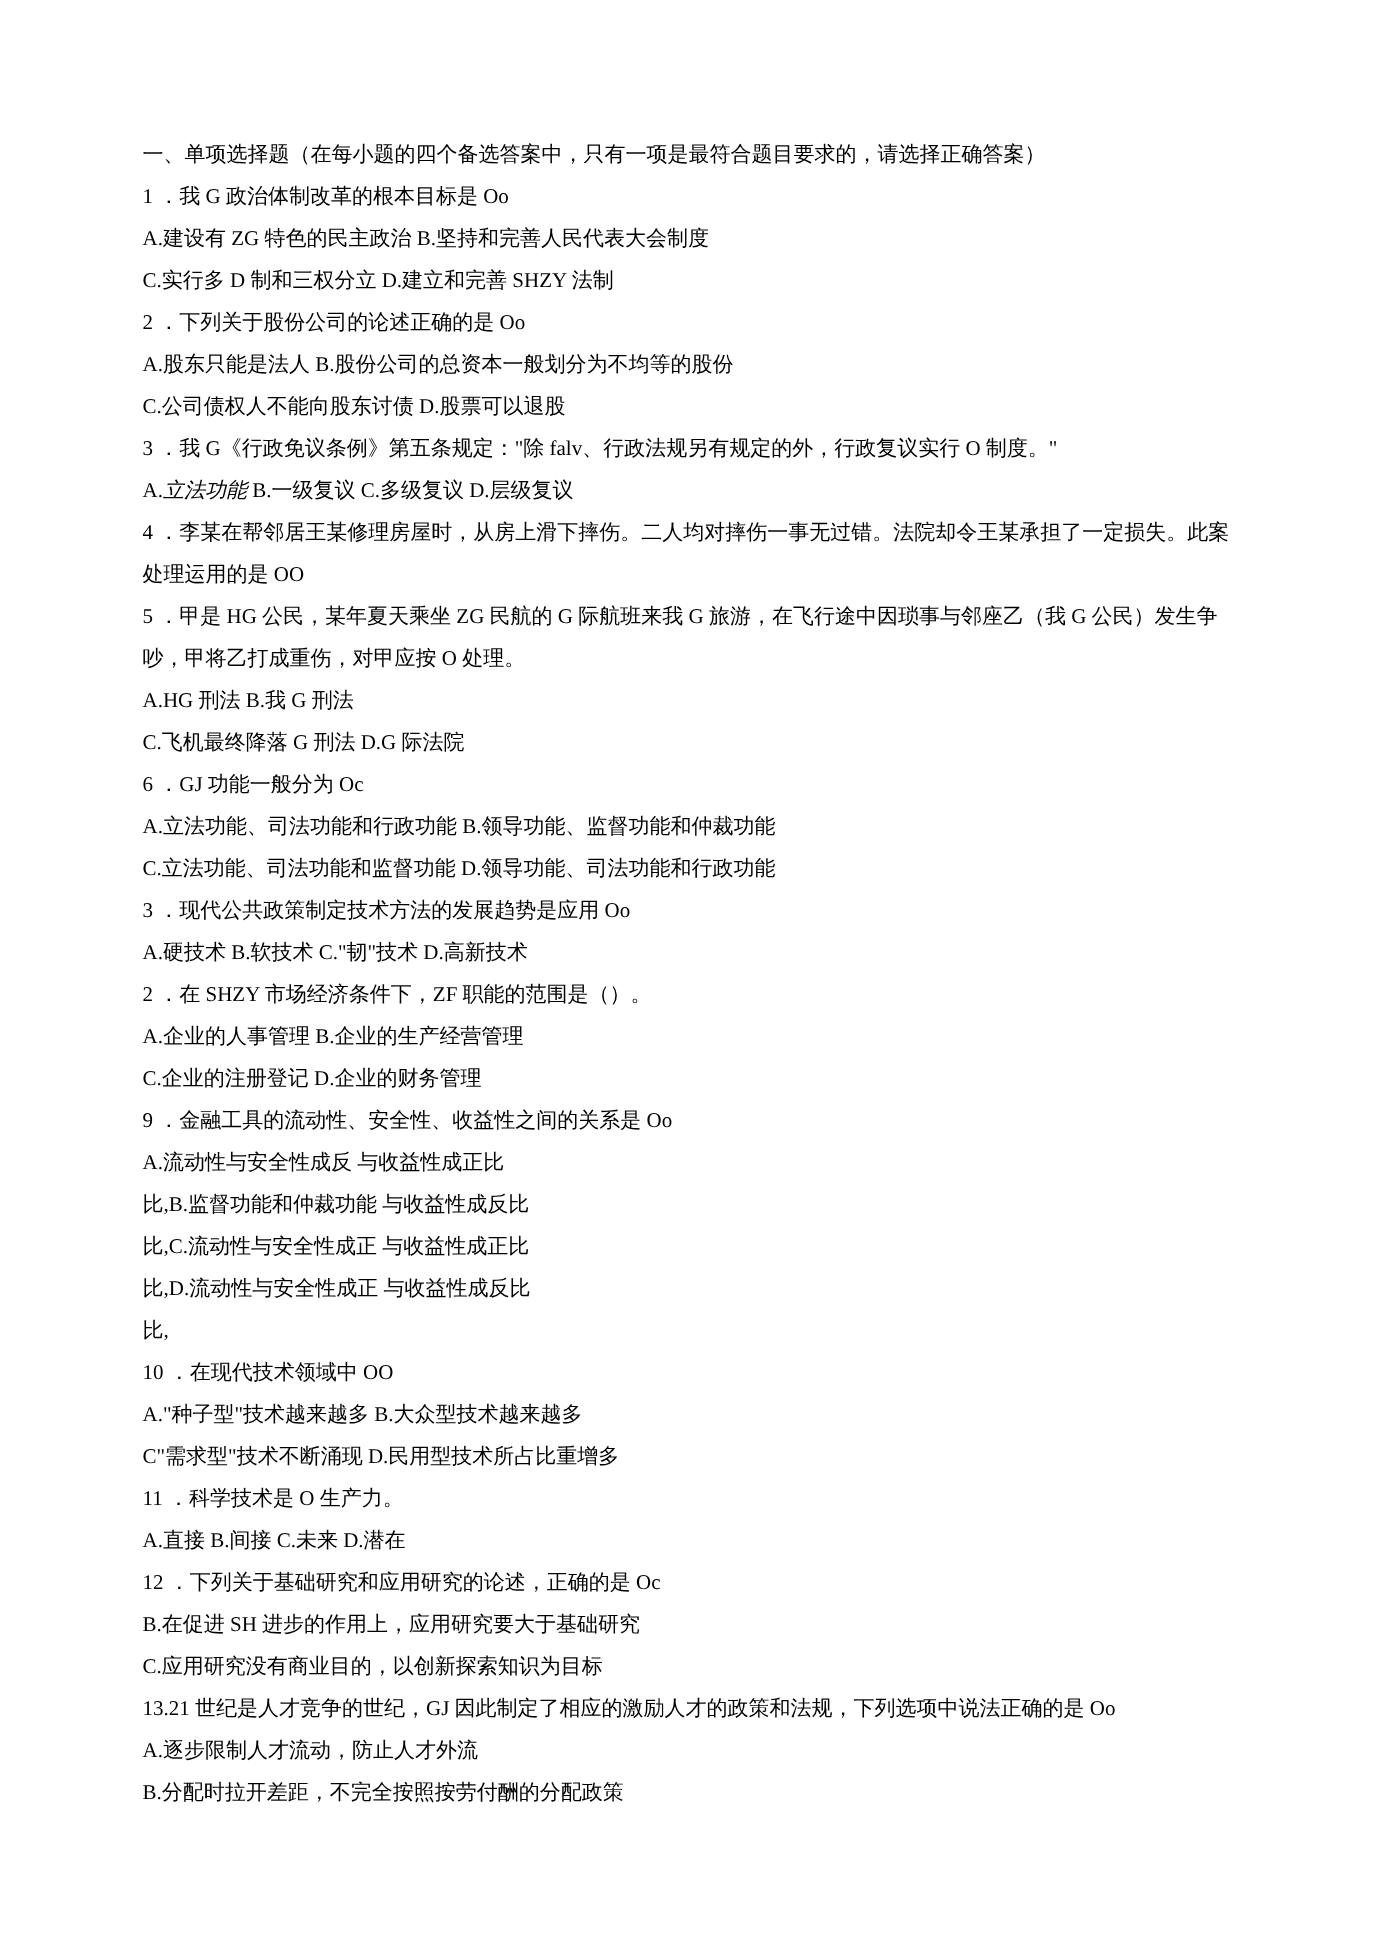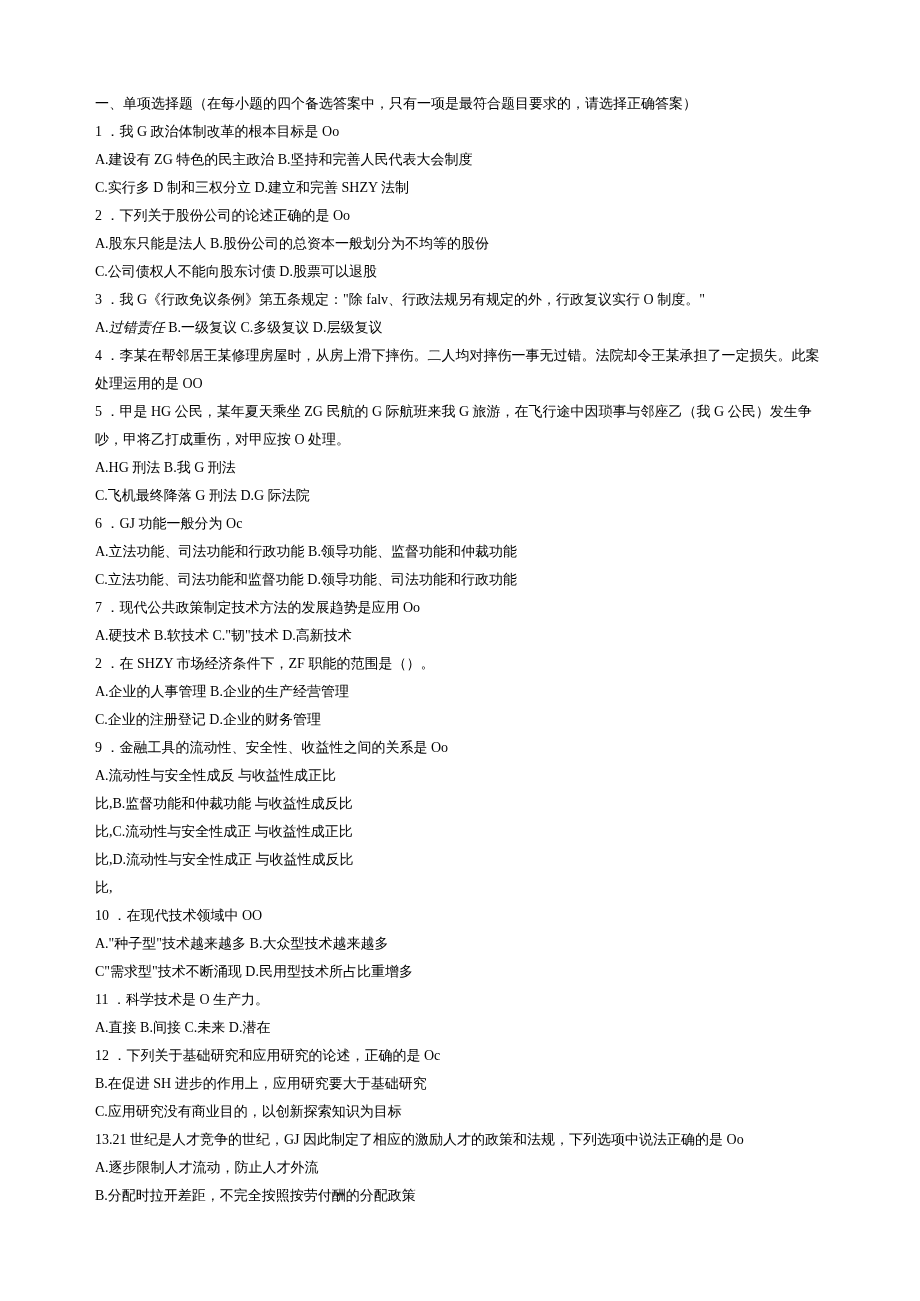--- a/index.html
+++ b/index.html
@@ -26,29 +26,29 @@
 
 <div id="content">
     <div class="line">一、单项选择题（在每小题的四个备选答案中，只有一项是最符合题目要求的，请选择正确答案）</div>
     <div class="line">1 ．我 G 政治体制改革的根本目标是 Oo</div>
     <div class="line">A.建设有 ZG 特色的民主政治 B.坚持和完善人民代表大会制度</div>
     <div class="line">C.实行多 D 制和三权分立 D.建立和完善 SHZY 法制</div>
     <div class="line">2 ．下列关于股份公司的论述正确的是 Oo</div>
     <div class="line">A.股东只能是法人 B.股份公司的总资本一般划分为不均等的股份</div>
     <div class="line">C.公司债权人不能向股东讨债 D.股票可以退股</div>
     <div class="line">3 ．我 G《行政免议条例》第五条规定："除 falv、行政法规另有规定的外，行政复议实行 O 制度。"</div>
-    <div class="line">A.<span class="italic">过错责任</span> B.一级复议 C.多级复议 D.层级复议</div>
+    <div class="line">A.<span class="italic">立法功能</span> B.一级复议 C.多级复议 D.层级复议</div>
     <div class="line">4 ．李某在帮邻居王某修理房屋时，从房上滑下摔伤。二人均对摔伤一事无过错。法院却令王某承担了一定损失。此案处理运用的是 OO</div>
     <div class="line">5 ．甲是 HG 公民，某年夏天乘坐 ZG 民航的 G 际航班来我 G 旅游，在飞行途中因琐事与邻座乙（我 G 公民）发生争吵，甲将乙打成重伤，对甲应按 O 处理。</div>
     <div class="line">A.HG 刑法 B.我 G 刑法</div>
     <div class="line">C.飞机最终降落 G 刑法 D.G 际法院</div>
     <div class="line">6 ．GJ 功能一般分为 Oc</div>
     <div class="line">A.立法功能、司法功能和行政功能 B.领导功能、监督功能和仲裁功能</div>
     <div class="line">C.立法功能、司法功能和监督功能 D.领导功能、司法功能和行政功能</div>
-    <div class="line">7 ．现代公共政策制定技术方法的发展趋势是应用 Oo</div>
+    <div class="line">3 ．现代公共政策制定技术方法的发展趋势是应用 Oo</div>
     <div class="line">A.硬技术 B.软技术 C."韧"技术 D.高新技术</div>
     <div class="line">2 ．在 SHZY 市场经济条件下，ZF 职能的范围是（）。</div>
     <div class="line">A.企业的人事管理 B.企业的生产经营管理</div>
     <div class="line">C.企业的注册登记 D.企业的财务管理</div>
     <div class="line">9 ．金融工具的流动性、安全性、收益性之间的关系是 Oo</div>
     <div class="line">A.流动性与安全性成反 与收益性成正比</div>
     <div class="line">比,B.监督功能和仲裁功能 与收益性成反比</div>
     <div class="line">比,C.流动性与安全性成正 与收益性成正比</div>
     <div class="line">比,D.流动性与安全性成正 与收益性成反比</div>
     <div class="line">比,</div>

